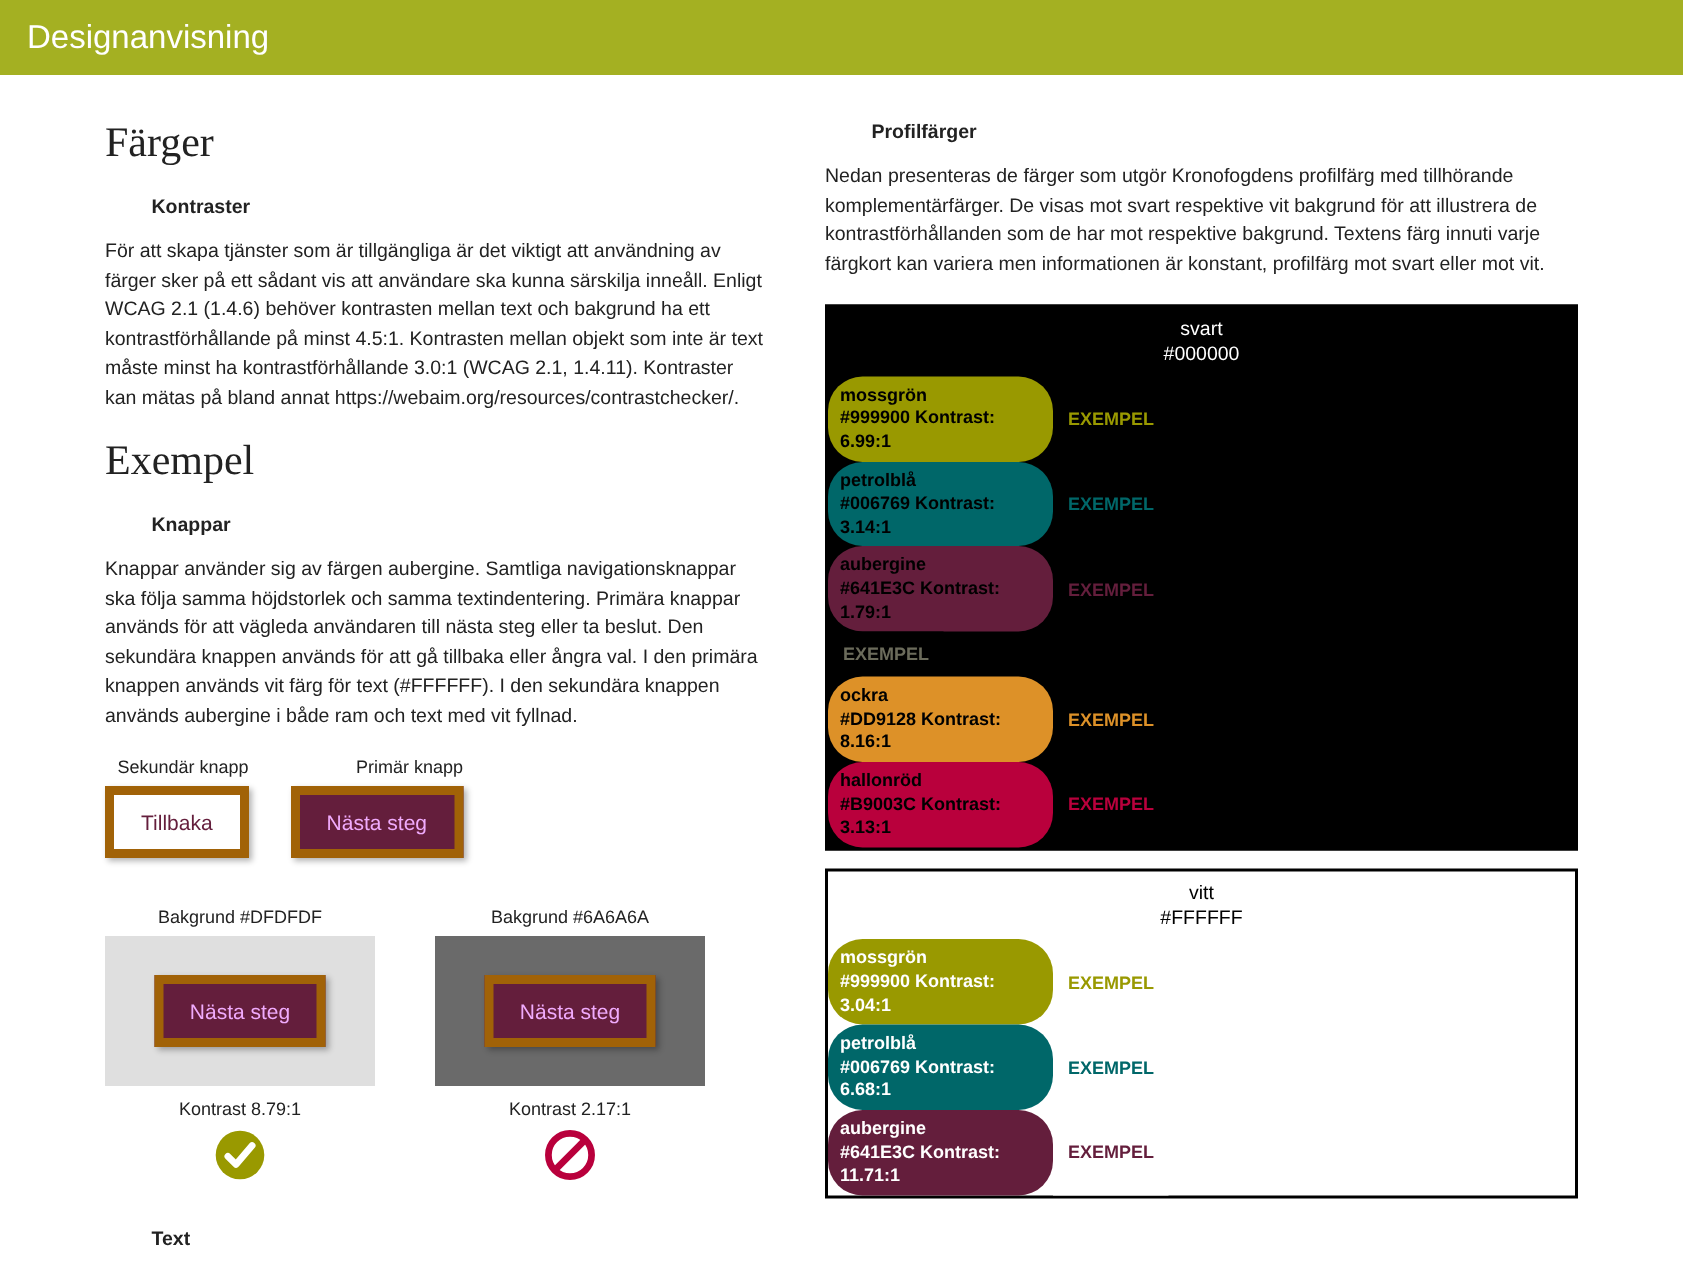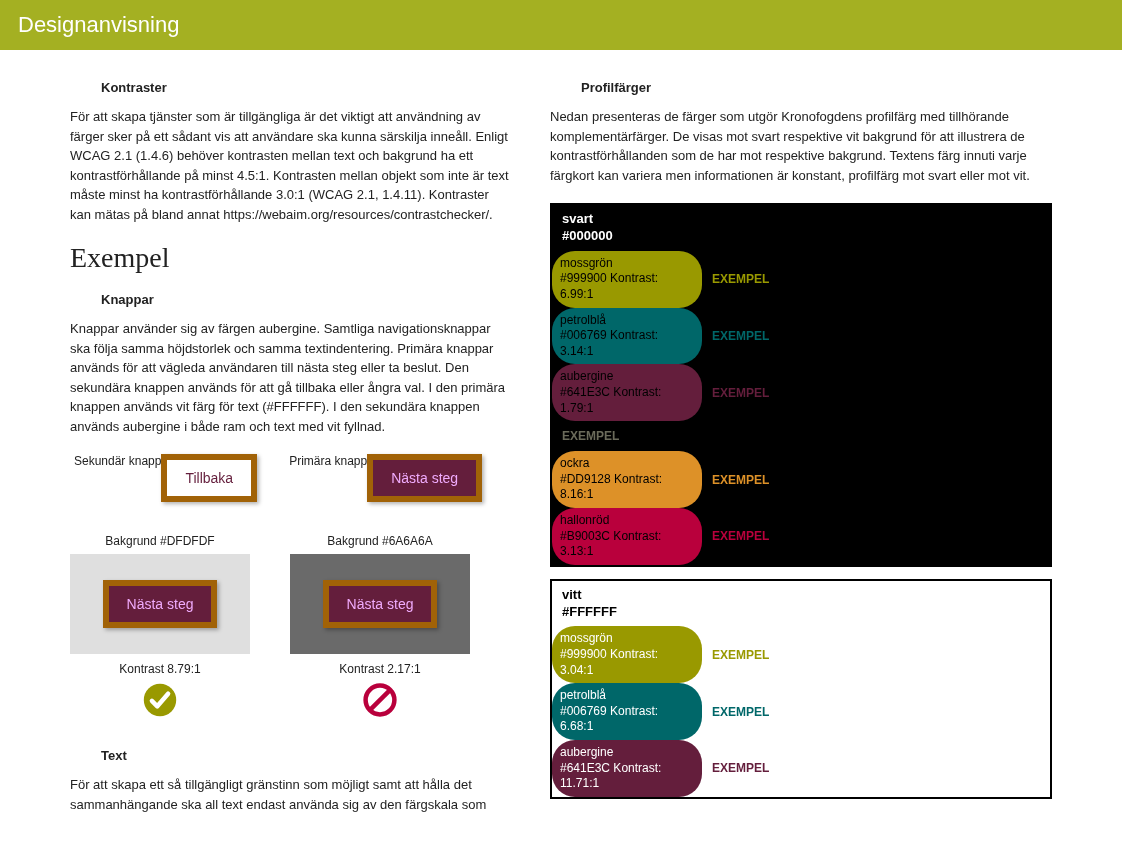--- a/index.html
+++ b/index.html
@@ -5,71 +5,72 @@
     * { box-sizing: border-box; margin: 0; padding: 0; }
     body { font-family: Arial, Helvetica, sans-serif; font-size: 13px; color: #222; background: #fff; }
     .top-bar { background: #a4b022; color: #fff; padding: 12px 18px; font-size: 22px; }
     .container { display: flex; gap: 40px; padding: 30px 70px; max-width: 1122px; }
     .col-left { flex: 0 0 440px; }
     .col-right { flex: 1; }
     h1 { font-family: Georgia, 'Times New Roman', serif; font-weight: normal; font-size: 28px; margin-bottom: 18px; }
     h3.sub { font-weight: bold; font-size: 13px; margin-bottom: 12px; padding-left: 31px; }
     p.body { line-height: 1.5; margin-bottom: 18px; }
     .button-row { display: flex; gap: 28px; margin-top: 8px; }
-    .btn-group { display: flex; flex-direction: row; text-align: right; }
+    .btn-group { display: flex; flex-direction: column; text-align: right; }
     .btn-label { font-size: 12px; margin-bottom: 6px; padding-left: 4px; }
     .btn { padding: 10px 18px; font-size: 14px; border: 6px solid #a16207; cursor: pointer; display: inline-block; box-shadow: 2px 2px 4px rgba(0,0,0,0.3); }
     .btn-secondary { background: #fff; color: #641E3C; }
     .btn-primary { background: #641E3C; color: #f0abfc; }
     .bg-examples { display: flex; gap: 40px; margin-top: 32px; }
     .bg-example { width: 180px; text-align: center; }
     .bg-label { font-size: 12px; margin-bottom: 6px; }
     .bg-box { height: 100px; display: flex; align-items: center; justify-content: center; }
     .bg-light { background: #DFDFDF; }
     .bg-dark { background: #6A6A6A; }
     .kontrast-label { margin-top: 8px; font-size: 12px; }
     .icon-wrap { margin-top: 6px; display: flex; justify-content: center; }
     .icon-ok { width: 36px; height: 36px; }
     .icon-bad { width: 36px; height: 36px; }
     .sub-section { margin-top: 30px; }
     
     .swatch-panel { border: 2px solid #000; margin-bottom: 12px; }
     .swatch-panel.black-bg { background: #000; }
     .swatch-panel.white-bg { background: #fff; }
-    .panel-head { padding: 6px 10px; font-weight: bold; line-height: 1.3; }
+    .panel-head { padding: 6px 10px; font-weight: normal; line-height: 1.3; text-align: center; }
     .black-bg .panel-head { color: #fff; }
     .white-bg .panel-head { color: #000; }
     .swatch-row { display: flex; align-items: stretch; }
-    .swatch-main { flex: 0 0 150px; padding: 5px 8px; font-weight: normal; font-size: 12px; line-height: 1.3; border-radius: 23px; }
+    .swatch-main { flex: 0 0 150px; padding: 5px 8px; font-weight: bold; font-size: 12px; line-height: 1.3; border-radius: 23px; }
     .swatch-ex { padding: 8px 10px; font-weight: bold; font-size: 12px; display: flex; align-items: center; }
   </style>
 </head>
 <body>
 
 <div class="top-bar">
   <span>Designanvisning</span>
 </div>
 
 <div class="container">
 
   <div class="col-left">
+    <h1>Färger</h1>
     <h3 class="sub">Kontraster</h3>
     <p class="body">För att skapa tjänster som är tillgängliga är det viktigt att användning av färger sker på ett sådant vis att användare ska kunna särskilja inneåll. Enligt WCAG 2.1 (1.4.6) behöver kontrasten mellan text och bakgrund ha ett kontrastförhållande på minst 4.5:1. Kontrasten mellan objekt som inte är text måste minst ha kontrastförhållande 3.0:1 (WCAG 2.1, 1.4.11). Kontraster kan mätas på bland annat https://webaim.org/resources/contrastchecker/.</p>
 
     <h1>Exempel</h1>
     <h3 class="sub">Knappar</h3>
     <p class="body">Knappar använder sig av färgen aubergine. Samtliga navigationsknappar ska följa samma höjdstorlek och samma textindentering. Primära knappar används för att vägleda användaren till nästa steg eller ta beslut. Den sekundära knappen används för att gå tillbaka eller ångra val. I den primära knappen används vit färg för text (#FFFFFF). I den sekundära knappen används aubergine i både ram och text med vit fyllnad.</p>
 
     <div class="button-row">
       <div class="btn-group">
         <span class="btn-label">Sekundär knapp</span>
         <span class="btn btn-secondary">Tillbaka</span>
       </div>
       <div class="btn-group">
-        <span class="btn-label">Primära knapp</span>
+        <span class="btn-label">Primär knapp</span>
         <span class="btn btn-primary">Nästa steg</span>
       </div>
     </div>
 
     <div class="bg-examples">
       <div class="bg-example">
         <div class="bg-label">Bakgrund #DFDFDF</div>
         <div class="bg-box bg-light">
           <span class="btn btn-primary">Nästa steg</span>
         </div>

